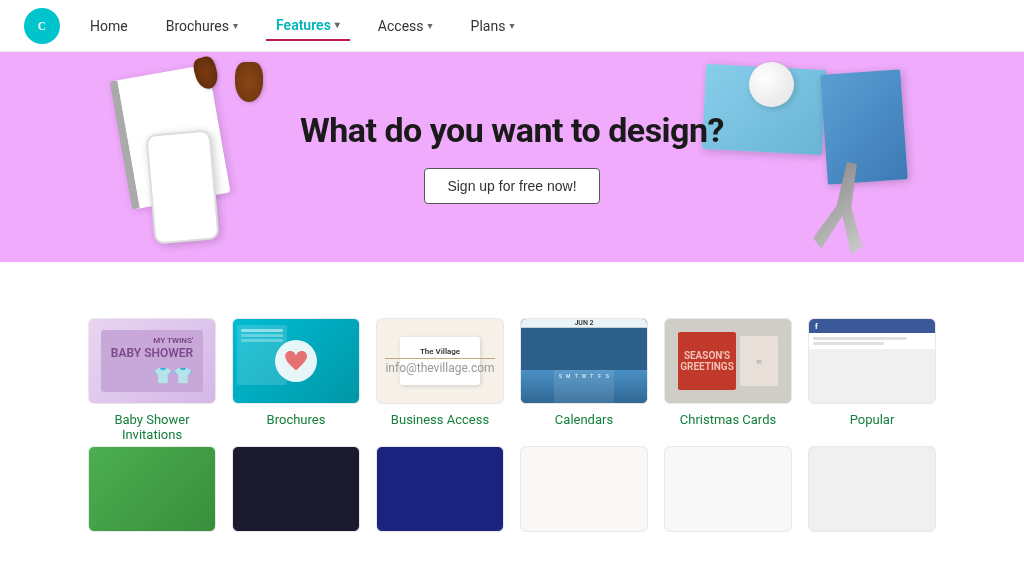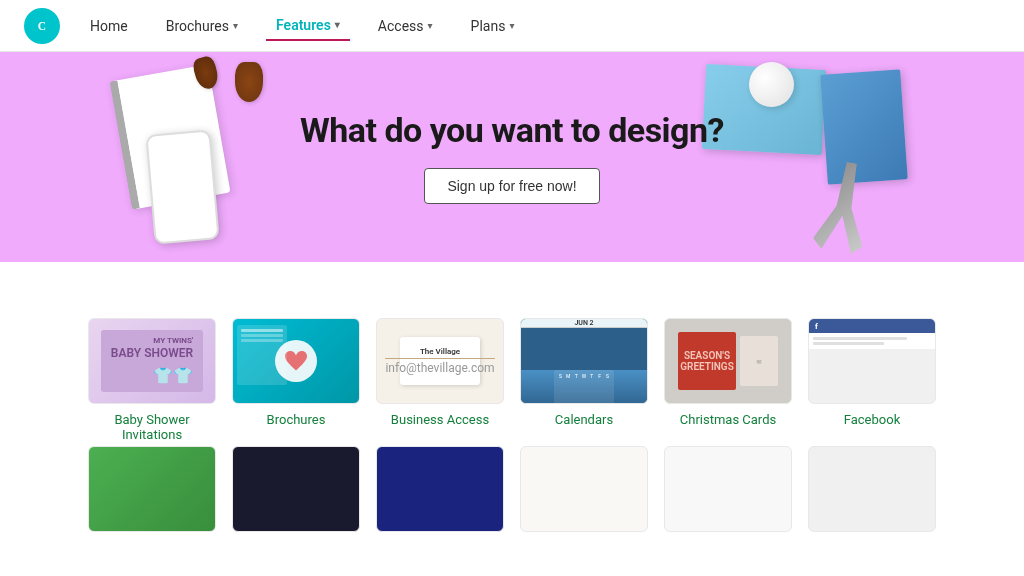--- a/index.html
+++ b/index.html
@@ -403,21 +403,21 @@
   <div class="design-item">
     <div class="design-thumb" style="background:#f0f0f0;padding:0;overflow:hidden;">
       <div style="height:14px;background:#3b5998;display:flex;align-items:center;padding:0 6px;">
         <span style="font-size:8px;color:white;font-weight:700;">f</span>
       </div>
       <div style="flex:1;background:#fff;padding:4px;display:flex;flex-direction:column;gap:2px;">
         <div style="height:3px;background:#e0e0e0;border-radius:1px;width:80%;"></div>
         <div style="height:3px;background:#e0e0e0;border-radius:1px;width:60%;"></div>
       </div>
     </div>
-    <span class="design-label">Facebook</span>
+    <span class="design-label">Popular</span>
   </div>
 
 </div>
 
 <div class="design-grid second-row">
 
   <div class="design-item">
     <div class="design-thumb thumb-flyer">
       
     </div>

